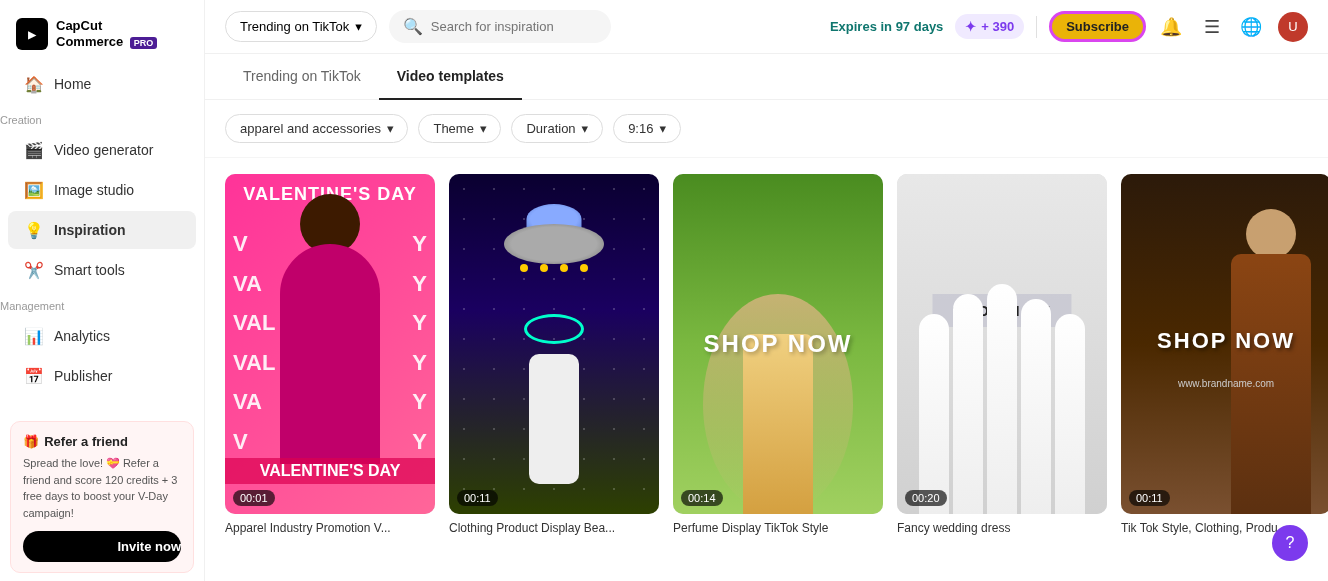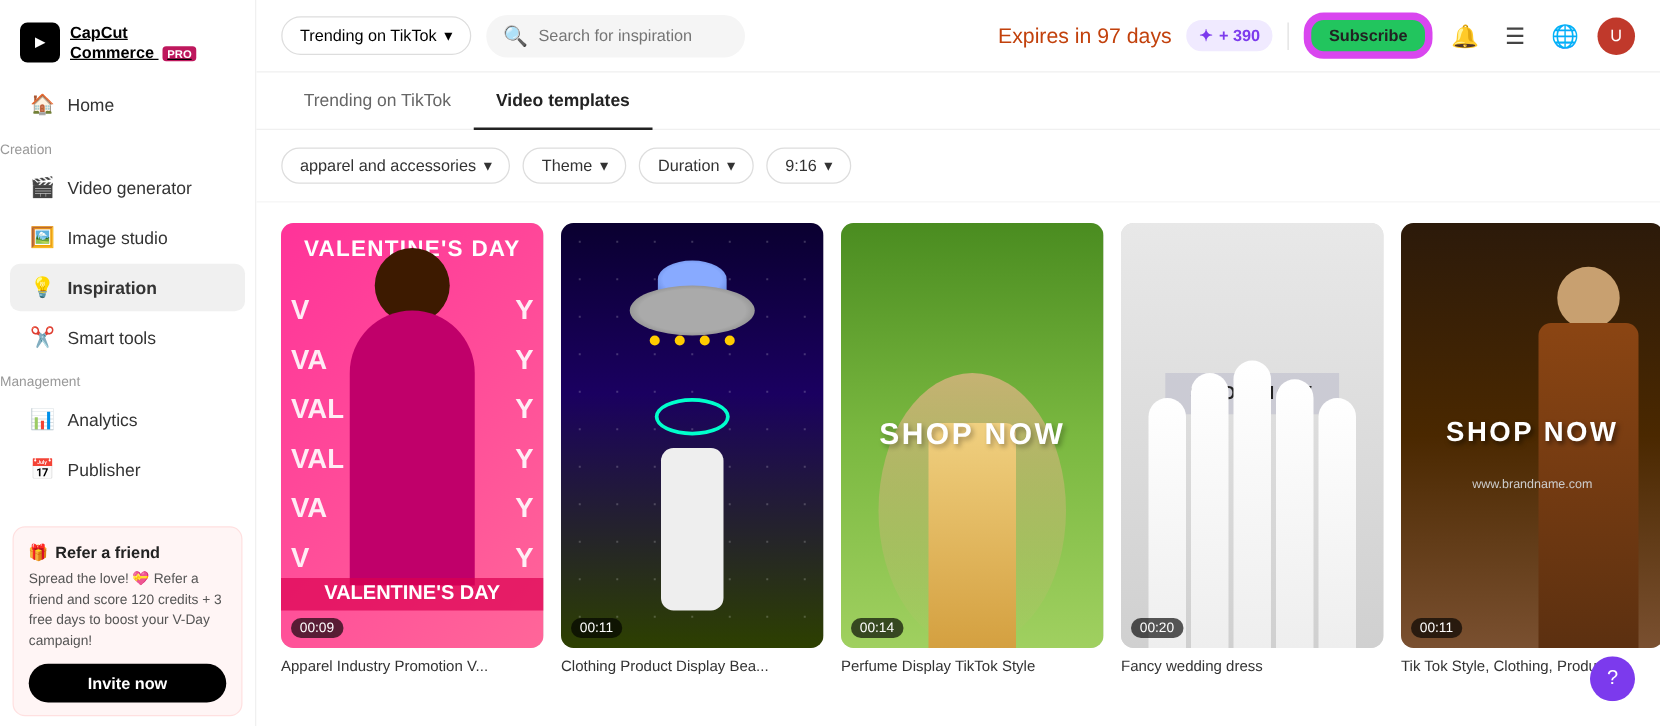--- a/index.html
+++ b/index.html
@@ -26,23 +26,23 @@
       height: 32px;
       background: #000;
       border-radius: 6px;
       display: flex;
       align-items: center;
       justify-content: center;
       color: #fff;
       font-size: 10px;
       font-weight: bold;
     }
-    .logo-text { font-size: 13px; font-weight: 700; line-height: 1.2; text-decoration: underline; }
+    .logo-text { font-size: 13px; font-weight: 700; line-height: 1.2; }
     .logo-text .pro-badge {
-      background: #be185d;
+      background: #4c1d95;
       color: #fff;
       font-size: 9px;
       padding: 1px 4px;
       border-radius: 3px;
       margin-left: 3px;
     }
     .sidebar-section-label {
       font-size: 11px;
       color: #999;
       padding: 10px 0 4px;
@@ -76,21 +76,21 @@
       width: 100%;
       margin-top: 10px;
       background: #000;
       color: #fff;
       border: none;
       border-radius: 20px;
       padding: 8px 0;
       font-size: 13px;
       font-weight: 600;
       cursor: pointer;
-      text-align: center;
+      text-align: right;
     }
 
     
     .main {
       flex: 1;
       display: flex;
       flex-direction: column;
       overflow: hidden;
     }
 
@@ -126,37 +126,37 @@
     }
     .search-bar input {
       background: transparent;
       border: none;
       outline: none;
       font-size: 13px;
       color: #999;
       width: 100%;
     }
     .header-spacer { flex: 1; }
-    .expires-text { color: #c2410c; font-size: 17px; font-weight: 400; white-space: nowrap; }
+    .expires-text { color: #0f766e; font-size: 13px; font-weight: 700; white-space: nowrap; }
     .credits-btn {
       display: flex;
       align-items: center;
       gap: 5px;
       background: #f0eaff;
       border: none;
       border-radius: 16px;
       padding: 5px 10px;
       font-size: 13px;
       font-weight: 700;
       color: #7c3aed;
       cursor: pointer;
     }
     .subscribe-btn {
-      background: #22c55e;
-      border: 6px solid #d946ef;
+      background: #eab308;
+      border: 3px solid #d946ef;
       border-radius: 16px;
       padding: 5px 14px;
       font-size: 13px;
       font-weight: 600;
       cursor: pointer;
       color: #222;
     }
     .divider-v { width: 1px; height: 22px; background: #e0e0e0; }
     .header-icon { width: 28px; height: 28px; display: flex; align-items: center; justify-content: center; font-size: 18px; cursor: pointer; color: #444; }
     .avatar { width: 30px; height: 30px; border-radius: 50%; background: #c0392b; display: flex; align-items: center; justify-content: center; color: #fff; font-size: 13px; cursor: pointer; }
@@ -644,21 +644,21 @@
       <div class="template-card">
         <div class="template-thumb">
           <div class="card1-bg">
             <div class="valentines-text">VALENTINE'S DAY</div>
             <div class="valentines-side-left">V<br>VA<br>VAL<br>VAL<br>VA<br>V</div>
             <div class="valentines-side-right">Y<br>Y<br>Y<br>Y<br>Y<br>Y</div>
             <div class="person-head"></div>
             <div class="person-silhouette"></div>
             <div class="valentines-bottom">VALENTINE'S DAY</div>
           </div>
-          <div class="duration-badge">00:09</div>
+          <div class="duration-badge">00:01</div>
         </div>
         <div class="template-title">Apparel Industry Promotion V...</div>
       </div>
 
       <div class="template-card">
         <div class="template-thumb">
           <div class="card2-bg">
             <div class="stars"></div>
             <div class="ufo-dome"></div>
             <div class="ufo-body"></div>

